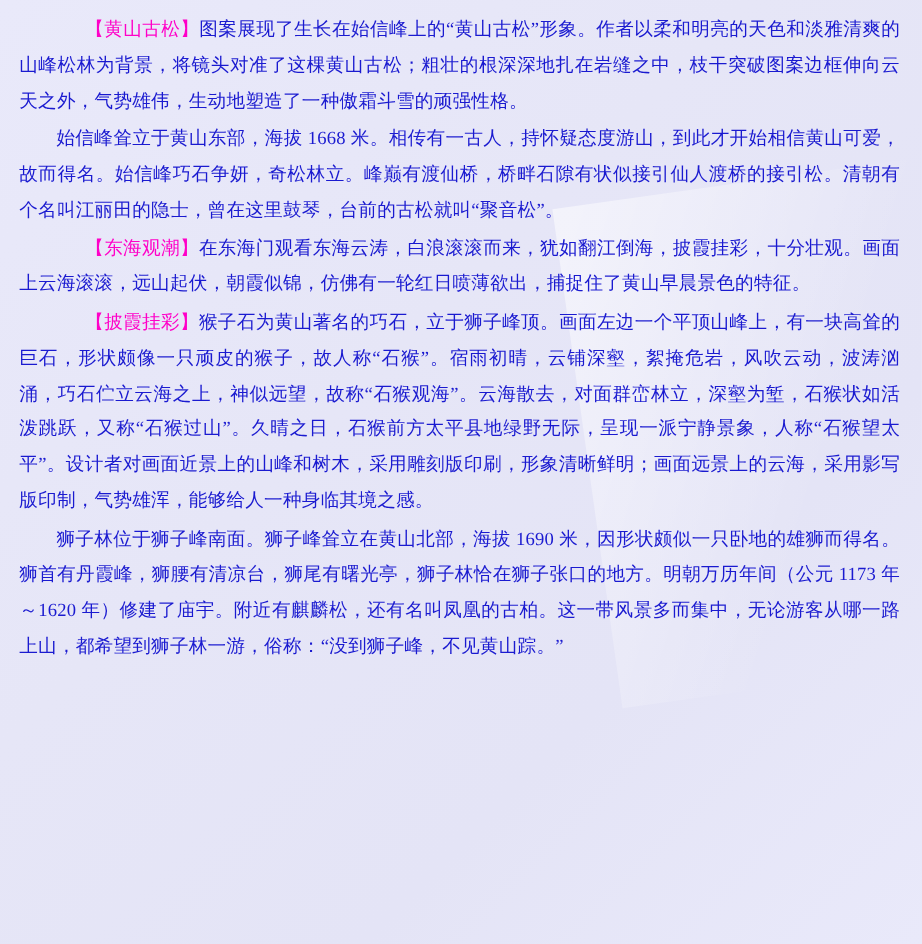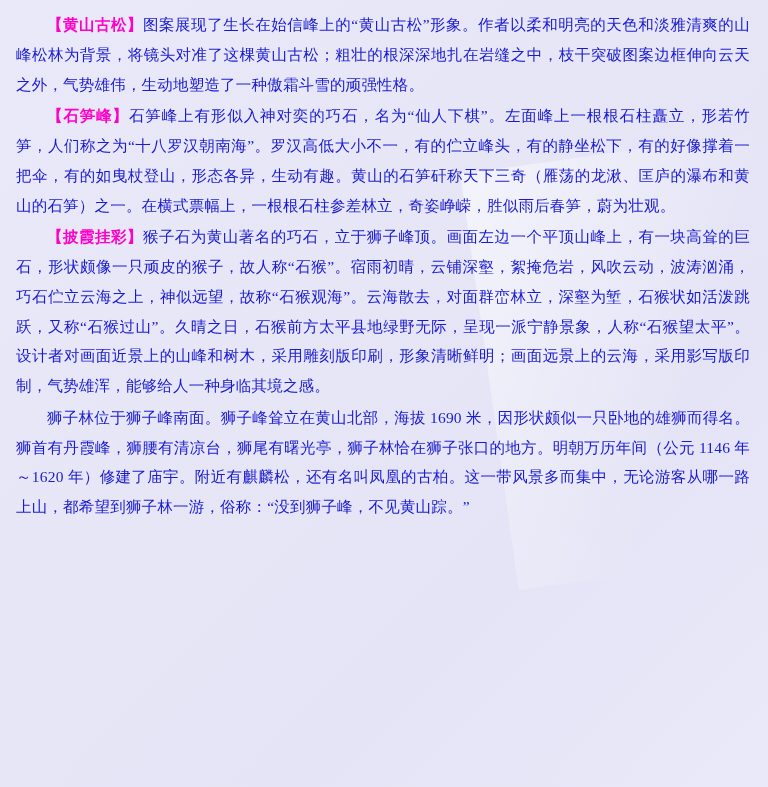--- a/index.html
+++ b/index.html
@@ -45,38 +45,40 @@
     text-justify: inter-ideograph;
     text-indent: 2em;
     letter-spacing: 0.2px;
     font-family: "Liberation Serif", "DejaVu Serif", serif;
   }
   p.para.tight {
     margin-bottom: 0;
   }
   .heading-inline {
     color: #ff00ff;
-    font-weight: bold;
+    font-weight: normal;
+    margin-left: 24px;
   }
   .heading-inline.magenta {
     color: #ff00c8;
   }
 </style>
 </head>
 <body>
 
 <div class="page">
   <div class="watermark"></div>
   <div class="content">
 
     <p class="para"><span class="heading-inline magenta">【黄山古松】</span><span>图案展现了生长在始信峰上的“黄山古松”形象。作者以柔和明亮的天色和淡雅清爽的山峰松林为背景，将镜头对准了这棵黄山古松；粗壮的根深深地扎在岩缝之中，枝干突破图案边框伸向云天之外，气势雄伟，生动地塑造了一种傲霜斗雪的顽强性格。</span></p>
 
+    <p class="para"><span>始信峰耸立于黄山东部，海拔 1668 米。相传有一古人，持怀疑态度游山，到此才开始相信黄山可爱，故而得名。始信峰巧石争妍，奇松林立。峰巅有渡仙桥，桥畔石隙有状似接引仙人渡桥的接引松。清朝有个名叫江丽田的隐士，曾在这里鼓琴，台前的古松就叫“聚音松”。</span></p>
 
+    <p class="para"><span class="heading-inline magenta">【东海观潮】</span><span>在东海门观看东海云涛，白浪滚滚而来，犹如翻江倒海，披霞挂彩，十分壮观。画面上云海滚滚，远山起伏，朝霞似锦，仿佛有一轮红日喷薄欲出，捕捉住了黄山早晨景色的特征。</span></p>
 
-    <p class="para"><span class="heading-inline magenta">【石笋峰】</span><span>石笋峰上有形似入神对奕的巧石，名为“仙人下棋”。左面峰上一根根石柱矗立，形若竹笋，人们称之为“十八罗汉朝南海”。罗汉高低大小不一，有的伫立峰头，有的静坐松下，有的好像撑着一把伞，有的如曳杖登山，形态各异，生动有趣。黄山的石笋矸称天下三奇（雁荡的龙湫、匡庐的瀑布和黄山的石笋）之一。在横式票幅上，一根根石柱参差林立，奇姿峥嵘，胜似雨后春笋，蔚为壮观。</span></p>
 
     <p class="para"><span class="heading-inline magenta">【披霞挂彩】</span><span>猴子石为黄山著名的巧石，立于狮子峰顶。画面左边一个平顶山峰上，有一块高耸的巨石，形状颇像一只顽皮的猴子，故人称“石猴”。宿雨初晴，云铺深壑，絮掩危岩，风吹云动，波涛汹涌，巧石伫立云海之上，神似远望，故称“石猴观海”。云海散去，对面群峦林立，深壑为堑，石猴状如活泼跳跃，又称“石猴过山”。久晴之日，石猴前方太平县地绿野无际，呈现一派宁静景象，人称“石猴望太平”。设计者对画面近景上的山峰和树木，采用雕刻版印刷，形象清晰鲜明；画面远景上的云海，采用影写版印制，气势雄浑，能够给人一种身临其境之感。</span></p>
 
 
-    <p class="para tight"><span>狮子林位于狮子峰南面。狮子峰耸立在黄山北部，海拔 1690 米，因形状颇似一只卧地的雄狮而得名。狮首有丹霞峰，狮腰有清凉台，狮尾有曙光亭，狮子林恰在狮子张口的地方。明朝万历年间（公元 1146 年～1620 年）修建了庙宇。附近有麒麟松，还有名叫凤凰的古柏。这一带风景多而集中，无论游客从哪一路上山，都希望到狮子林一游，俗称：“没到狮子峰，不见黄山踪。”</span></p>
+    <p class="para tight"><span>狮子林位于狮子峰南面。狮子峰耸立在黄山北部，海拔 1690 米，因形状颇似一只卧地的雄狮而得名。狮首有丹霞峰，狮腰有清凉台，狮尾有曙光亭，狮子林恰在狮子张口的地方。明朝万历年间（公元 1173 年～1620 年）修建了庙宇。附近有麒麟松，还有名叫凤凰的古柏。这一带风景多而集中，无论游客从哪一路上山，都希望到狮子林一游，俗称：“没到狮子峰，不见黄山踪。”</span></p>
 
   </div>
 </div>
 
 </body></html>

